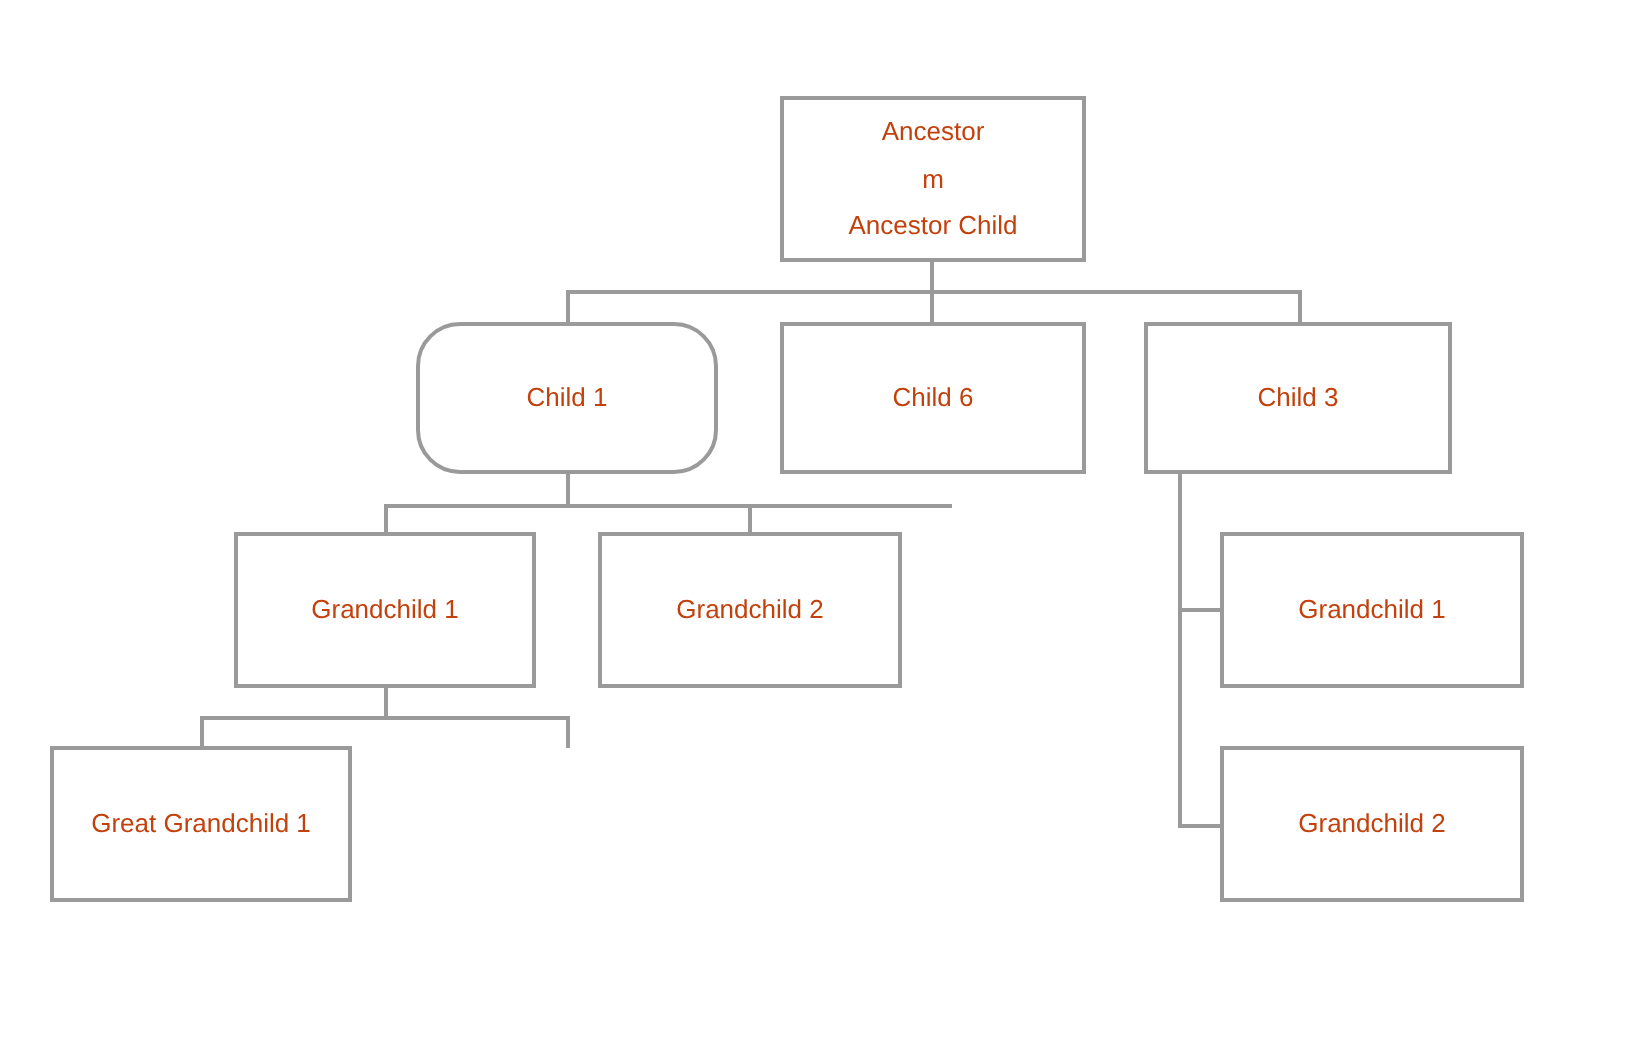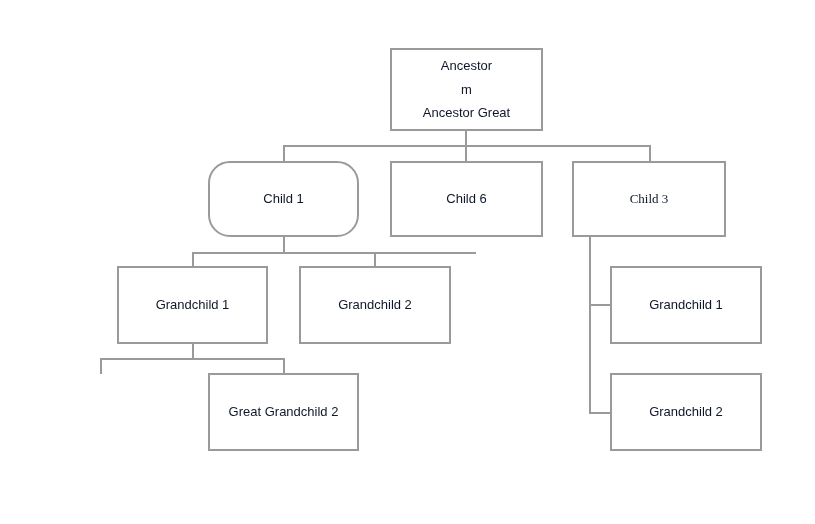--- a/index.html
+++ b/index.html
@@ -17,21 +17,21 @@
   }
   .node {
     position: absolute;
     box-sizing: border-box;
     border: 2px solid #9a9a9a;
     background: #ffffff;
     display: flex;
     flex-direction: column;
     align-items: center;
     justify-content: center;
-    color: #0f172a;
+    color: #c2410c;
     font-size: 13px;
     line-height: 1.05;
     text-align: center;
     z-index: 2;
   }
   .node .line-text {
     display: block;
     margin: 5px 0;
     white-space: nowrap;
   }
@@ -64,49 +64,49 @@
   <div class="conn conn-v" style="left:100px; top:358px; height:16px;"></div>
   <div class="conn conn-v" style="left:283px; top:358px; height:16px;"></div>
 
   <div class="conn conn-v" style="left:589px; top:236px; height:178px;"></div>
   <div class="conn conn-h" style="left:589px; top:304px; width:23px;"></div>
   <div class="conn conn-h" style="left:589px; top:412px; width:23px;"></div>
 
   <div class="node" style="left:390px; top:48px; width:153px; height:83px;">
     <span class="line-text">Ancestor</span>
     <span class="line-text">m</span>
-    <span class="line-text">Ancestor Great</span>
+    <span class="line-text">Ancestor Child</span>
   </div>
 
   <div class="node" style="left:208px; top:161px; width:151px; height:76px;border-radius:22px;">
     <span class="line-text">Child 1</span>
   </div>
 
   <div class="node" style="left:390px; top:161px; width:153px; height:76px;">
     <span class="line-text">Child 6</span>
   </div>
 
-  <div class="node" style="left:572px; top:161px; width:154px; height:76px;font-family:Liberation Serif, serif;">
+  <div class="node" style="left:572px; top:161px; width:154px; height:76px;">
     <span class="line-text">Child 3</span>
   </div>
 
   <div class="node" style="left:117px; top:266px; width:151px; height:78px;">
     <span class="line-text">Grandchild 1</span>
   </div>
 
   <div class="node" style="left:299px; top:266px; width:152px; height:78px;">
     <span class="line-text">Grandchild 2</span>
   </div>
 
   <div class="node" style="left:610px; top:266px; width:152px; height:78px;">
     <span class="line-text">Grandchild 1</span>
   </div>
 
   <div class="node" style="left:610px; top:373px; width:152px; height:78px;">
     <span class="line-text">Grandchild 2</span>
   </div>
 
+  <div class="node" style="left:25px; top:373px; width:151px; height:78px;">
+    <span class="line-text">Great Grandchild 1</span>
+  </div>
 
-  <div class="node" style="left:208px; top:373px; width:151px; height:78px;">
-    <span class="line-text">Great Grandchild 2</span>
-  </div>
 
 </div>
 
 </body></html>

